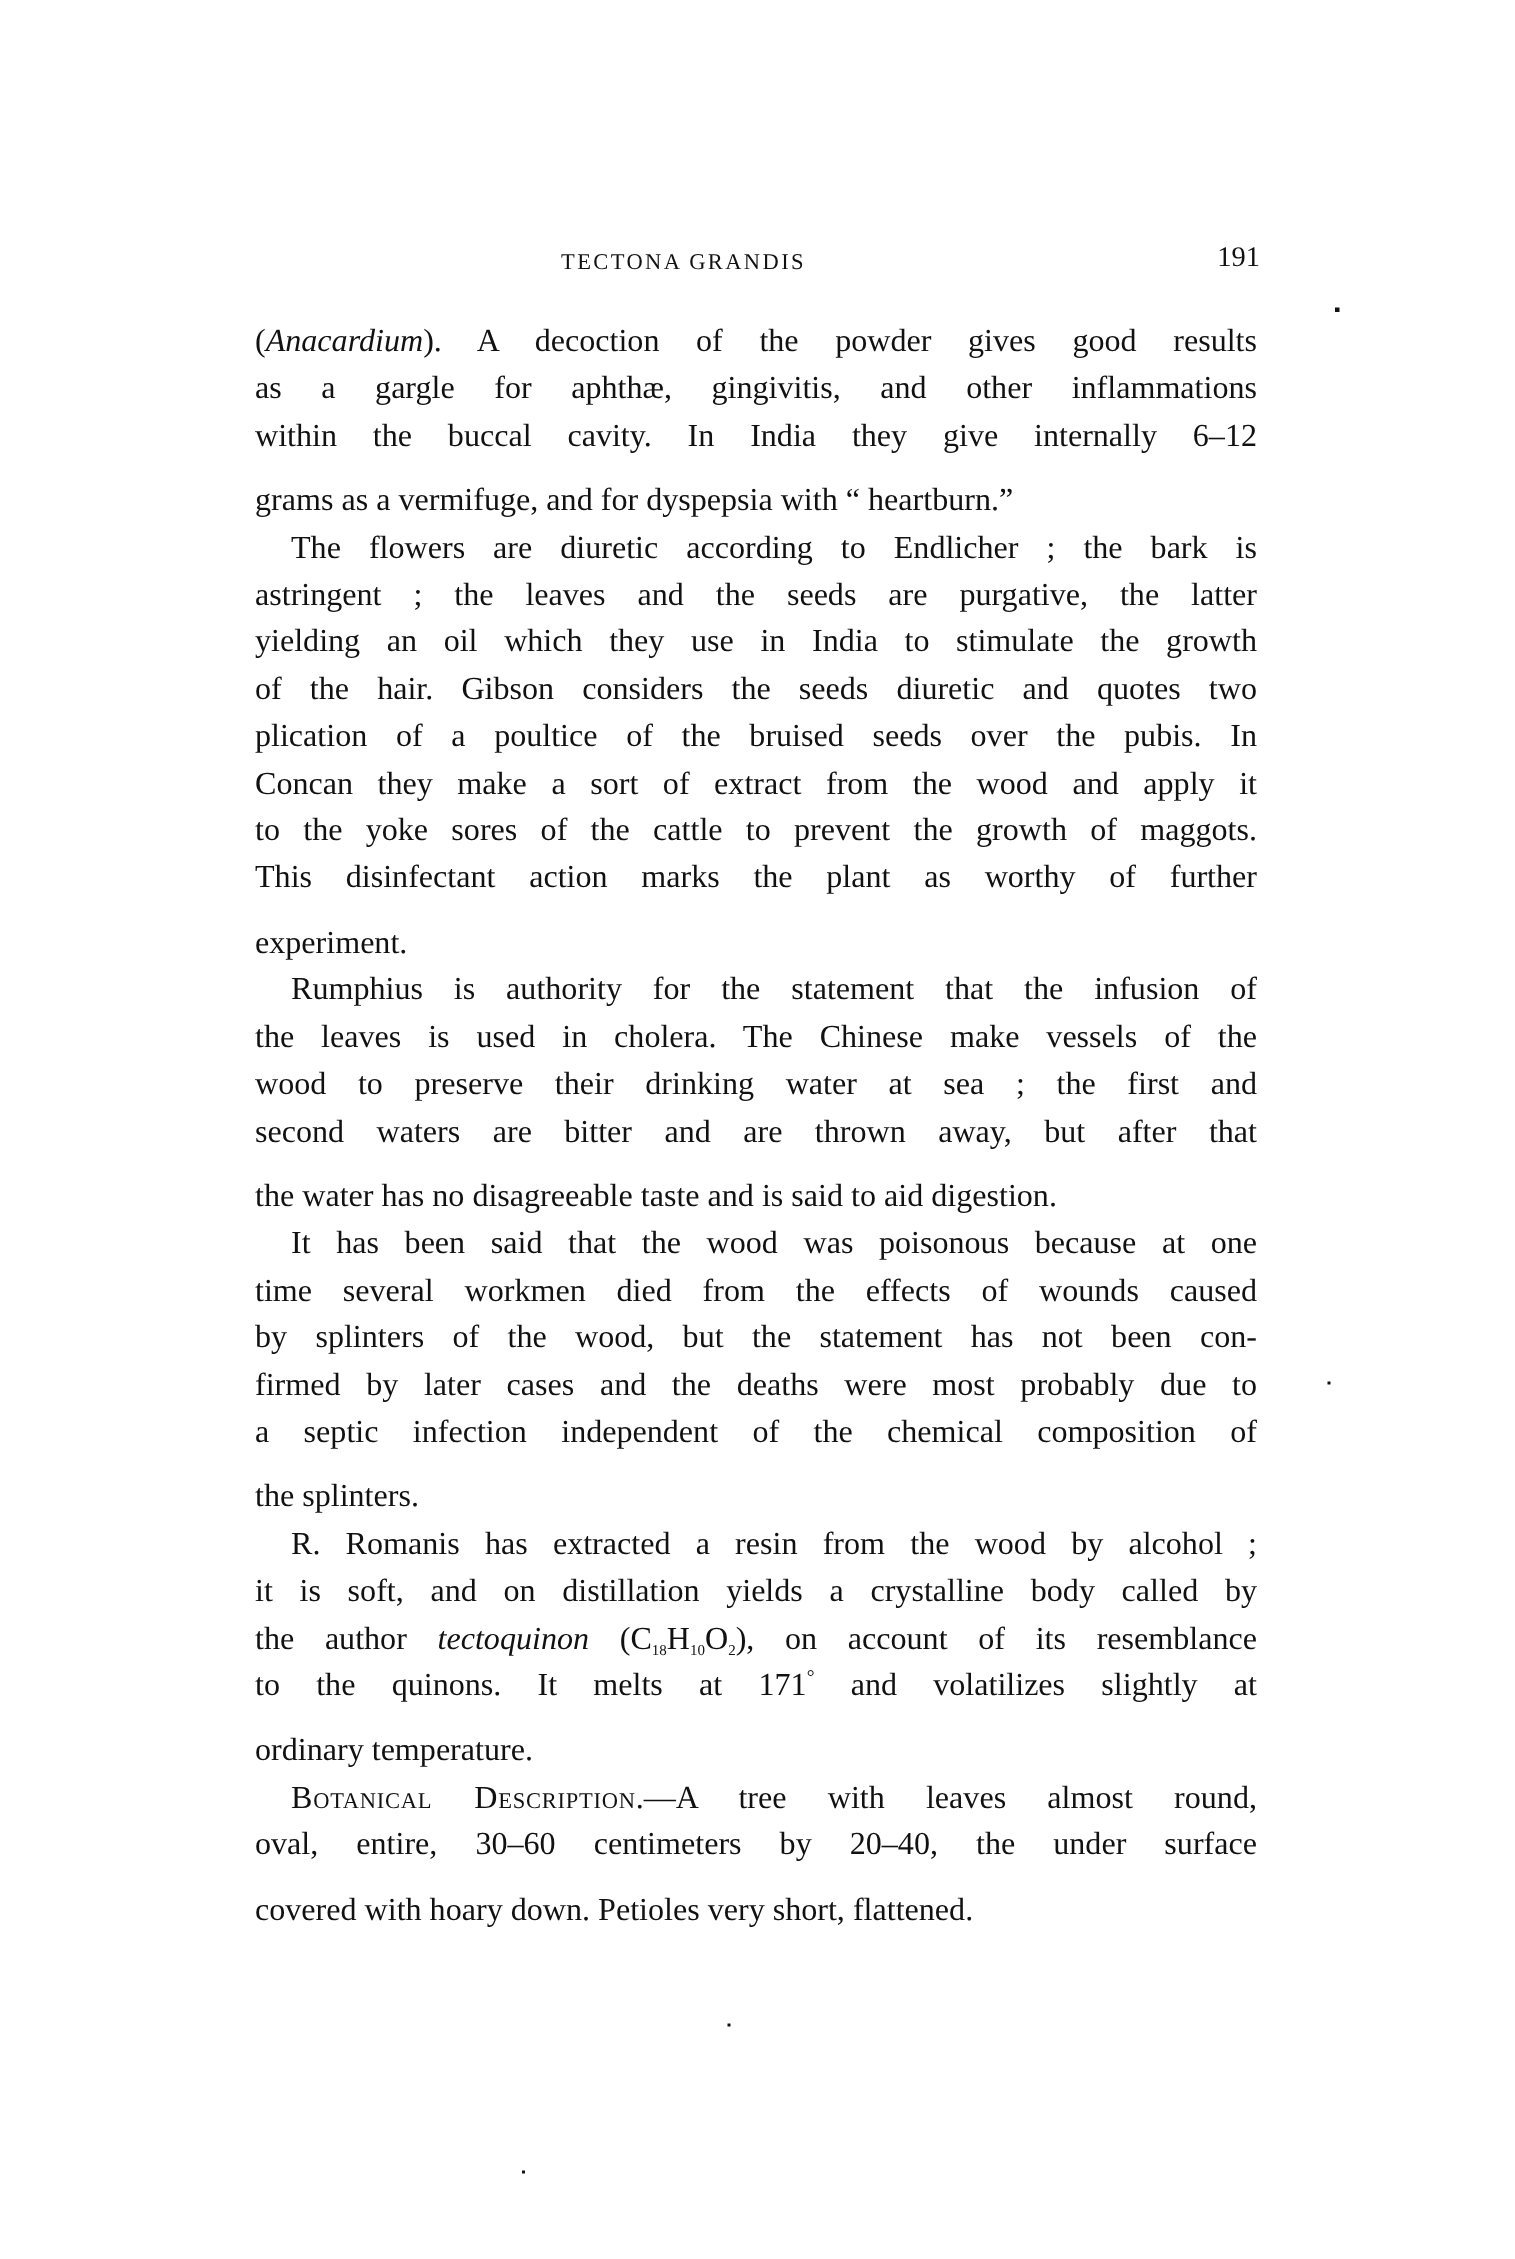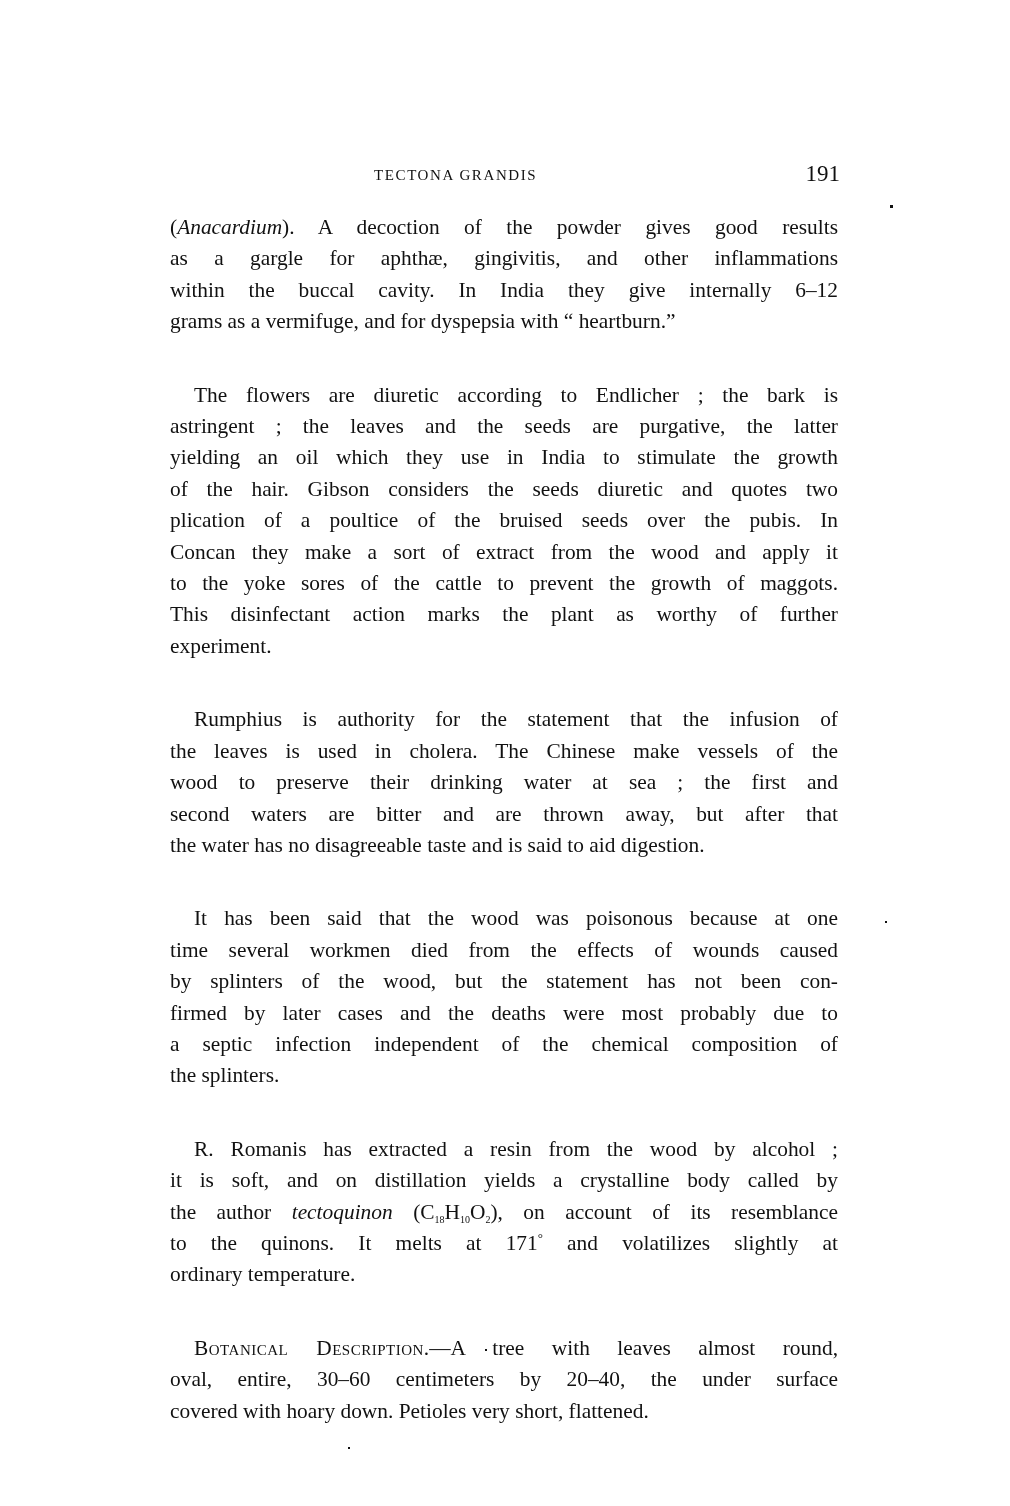--- a/index.html
+++ b/index.html
@@ -28,21 +28,21 @@
       top: 4px;
       font-size: 15px;
       letter-spacing: 1.6px;
       font-weight: normal;
       text-align: right;
     }
     .page-number {
       position: absolute;
       right: -2px;
       top: -2px;
-      font-size: 23px;
+      font-size: 19px;
     }
     .body-text {
       position: absolute;
       top: 212px;
       left: 170px;
       width: 668px;
       font-size: 21.4px;
       line-height: 31.4px;
       text-align: justify;
     }
@@ -52,24 +52,24 @@
     }
     .line {
       display: block;
       text-align: justify;
       text-align-last: justify;
       white-space: nowrap;
       overflow: visible;
     }
     .line.last {
       text-align-last: left;
+      margin-top: 12px;
     }
     .line.first-indent {
       padding-left: 24px;
-      margin-top: 42px;
     }
     .smallcaps {
       font-variant: small-caps;
       letter-spacing: 0.5px;
     }
     i { font-style: italic; }
     sub { font-size: 10px; vertical-align: -4px; line-height: 0; }
     sup { font-size: 13px; line-height: 0; }
     .speck {
       position: absolute;

